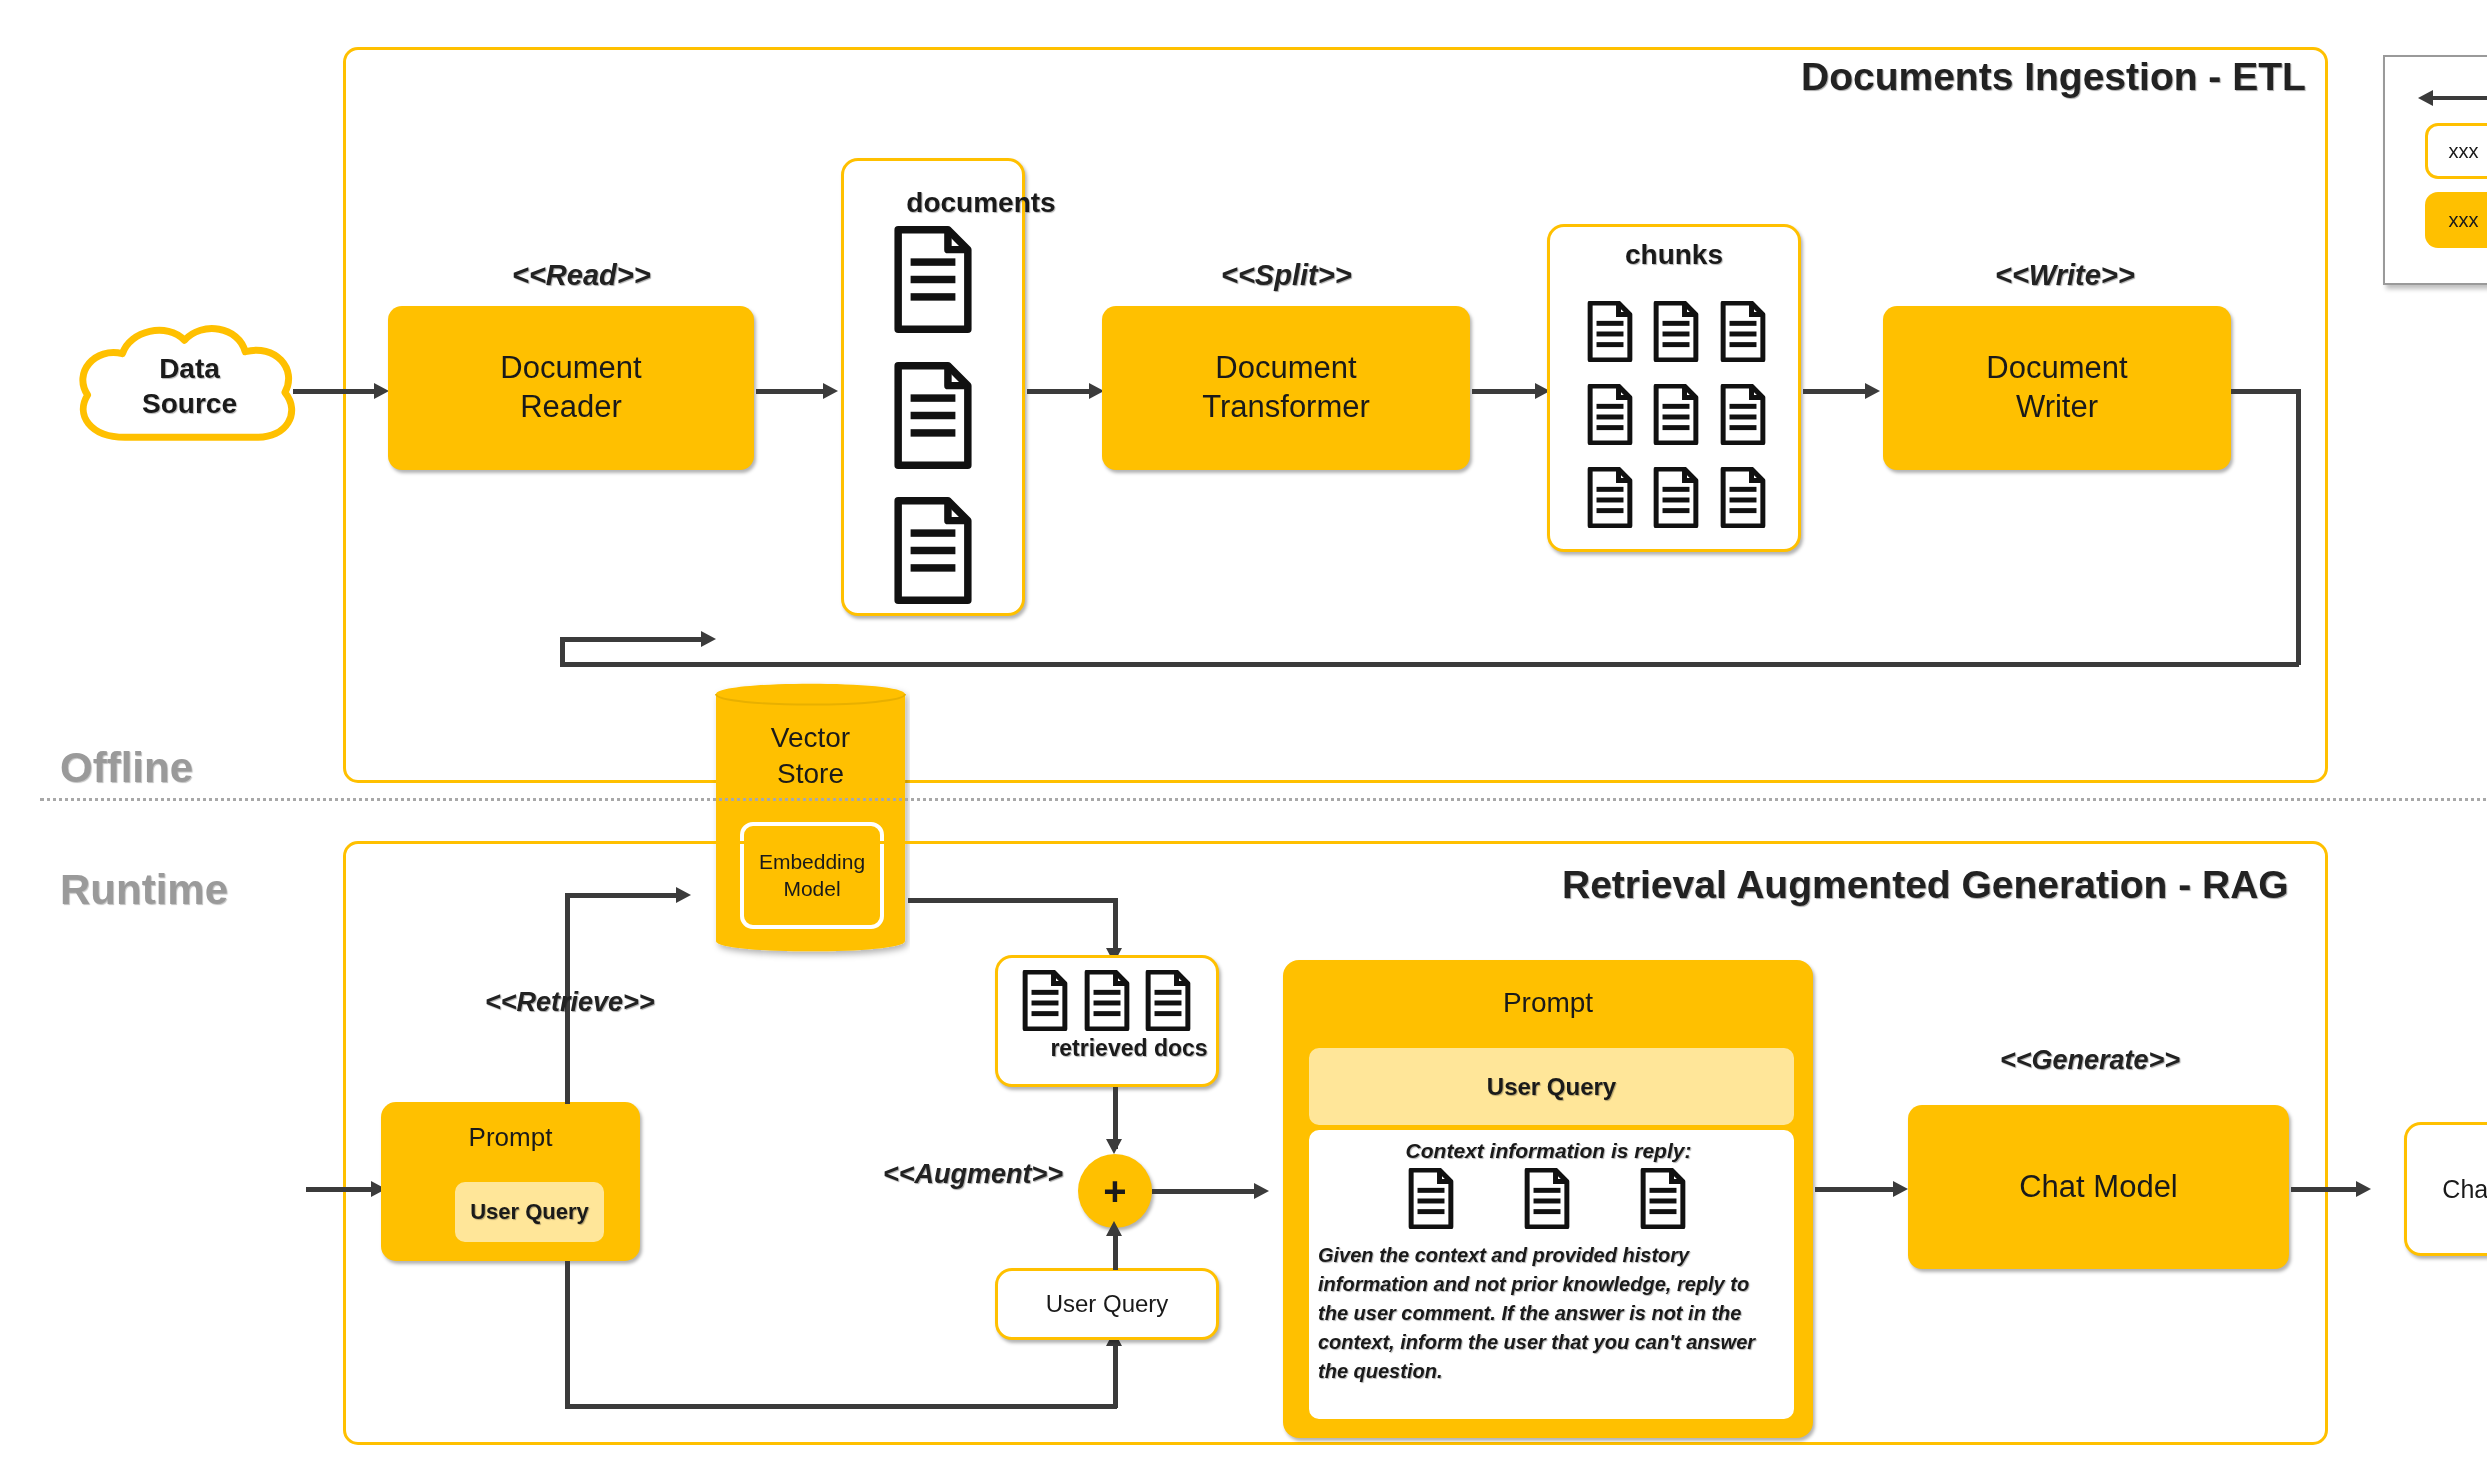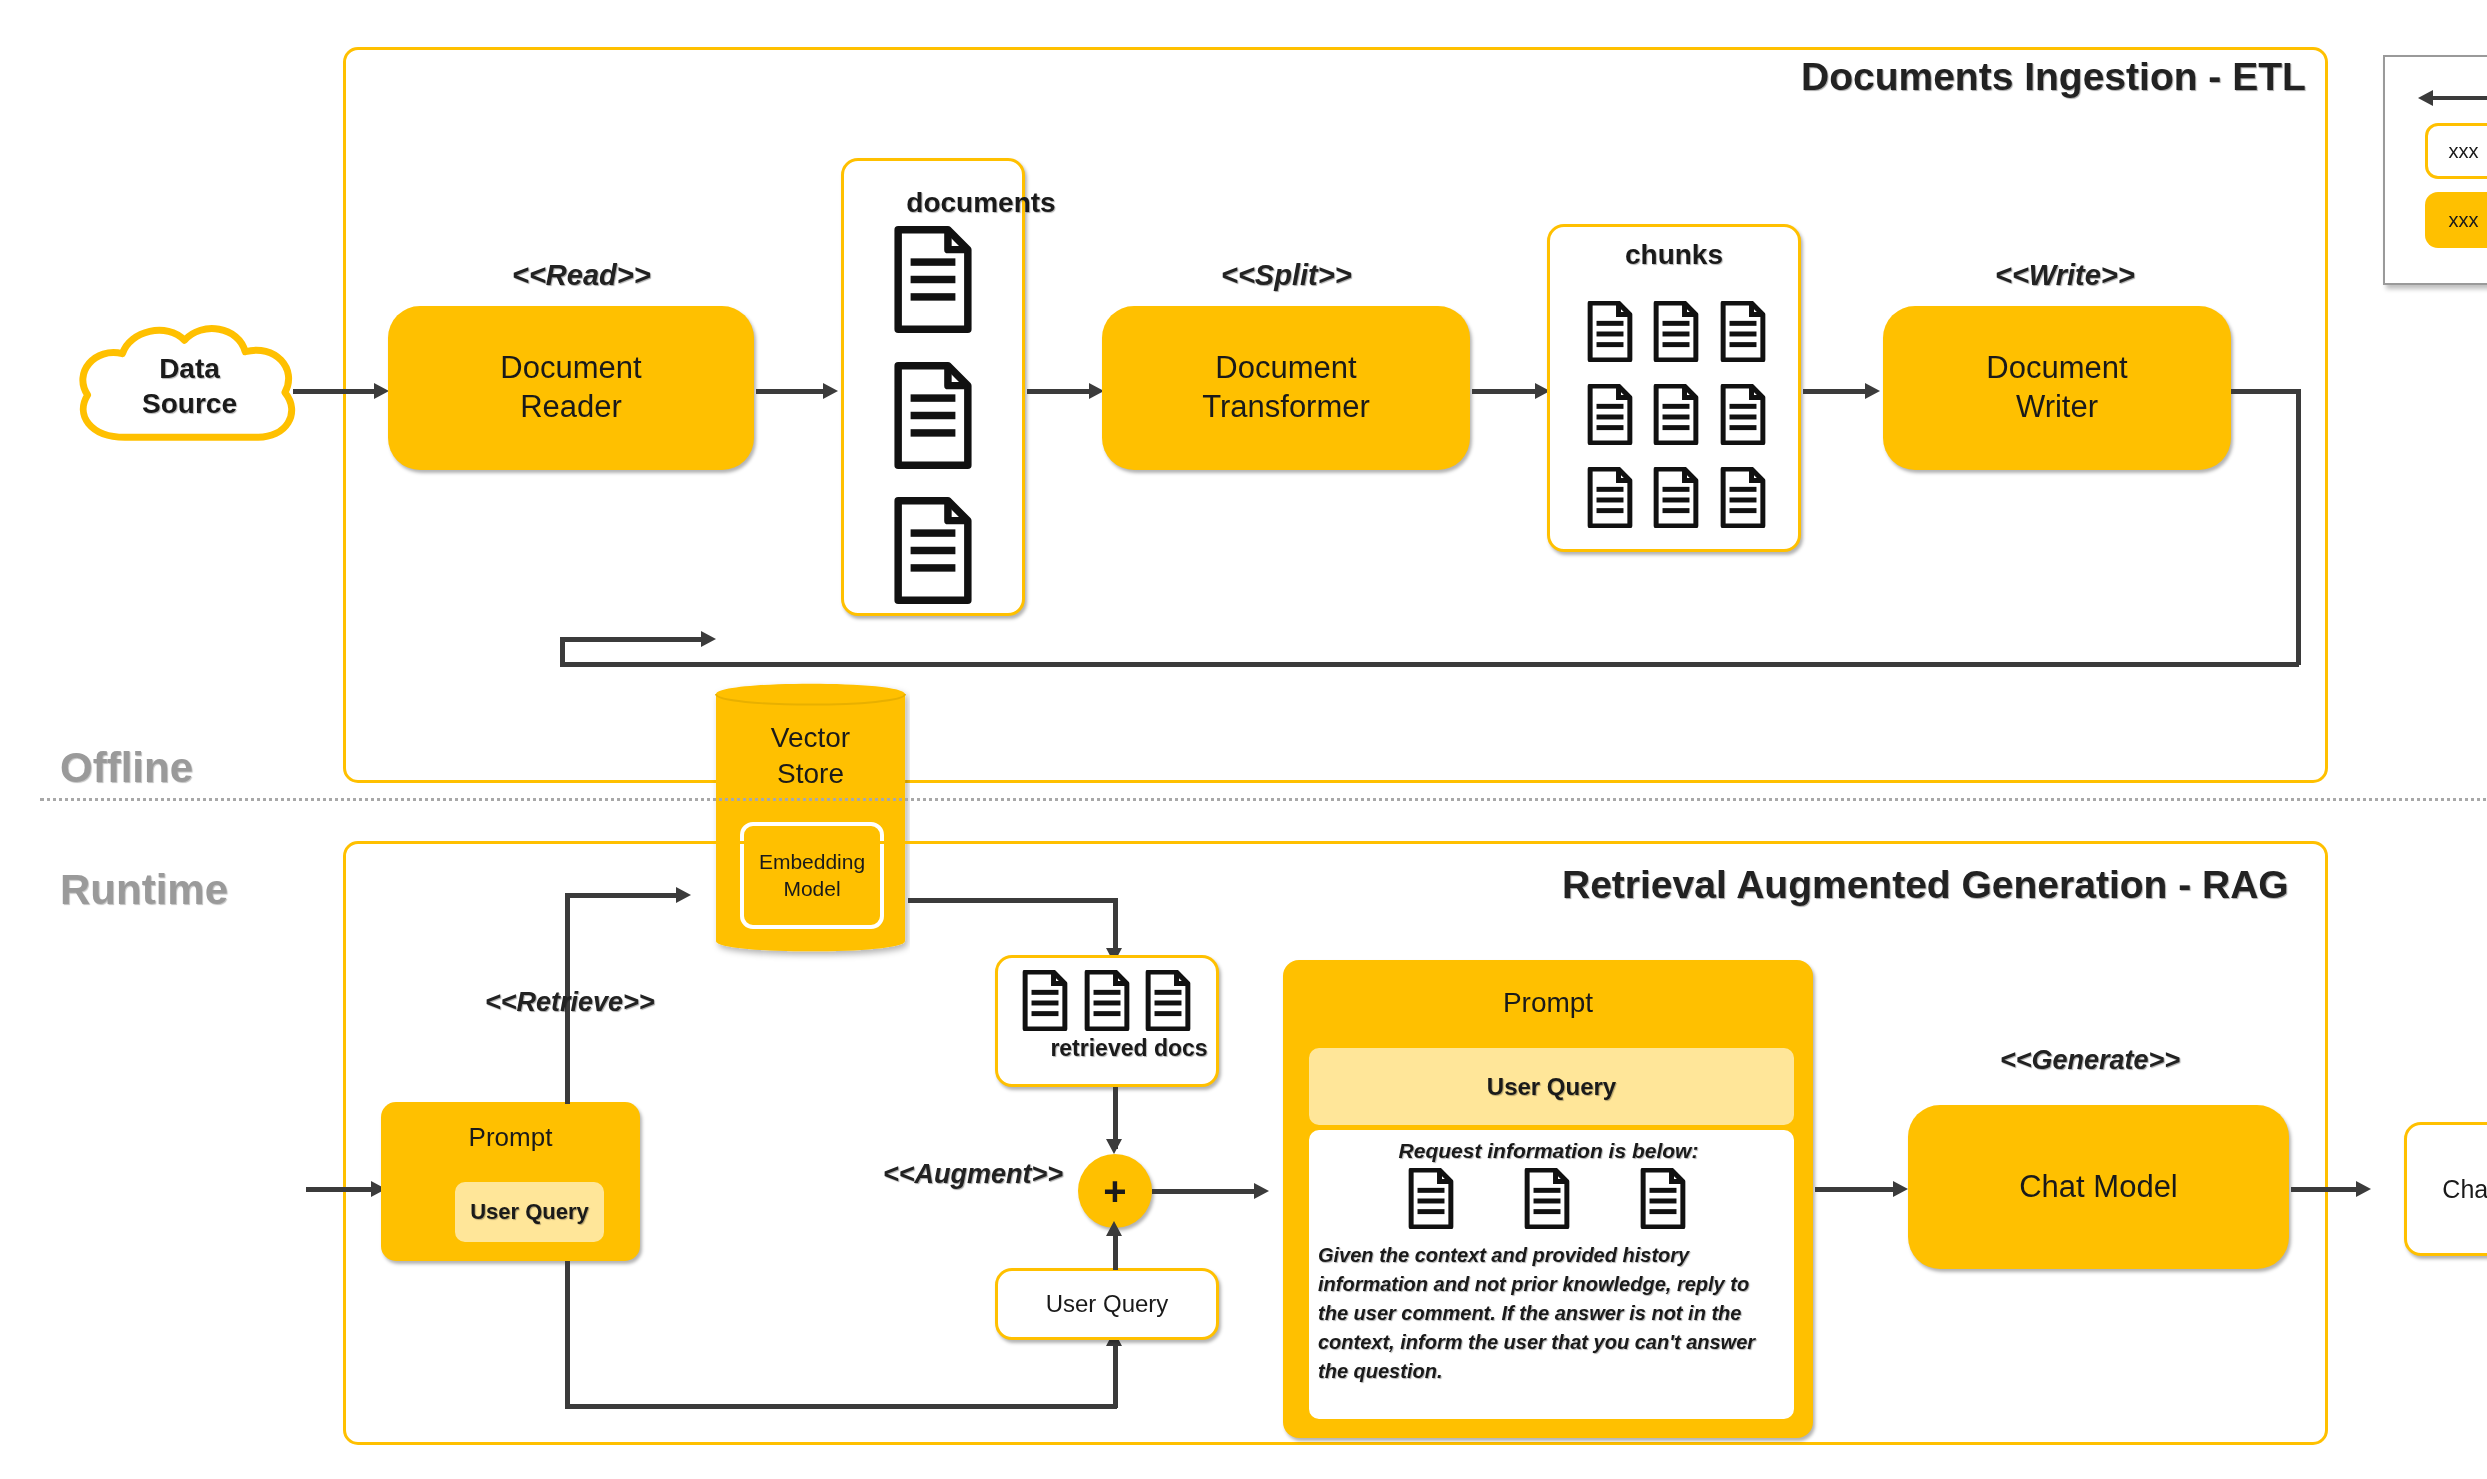--- a/index.html
+++ b/index.html
@@ -6,21 +6,21 @@
   body{font-family:"Liberation Sans",sans-serif;}
   #root{position:relative;width:2674px;height:1480px;background:#ffffff;overflow:hidden;}
 
   .abs{position:absolute;box-sizing:border-box;}
 
   
   .frame{border:3.5px solid #FFC000;border-radius:15px;background:transparent;}
 
   
   .util{
-    background:#FFC000;border-radius:32px;
+    background:#FFC000;border-radius:14px;
     display:flex;align-items:center;justify-content:center;text-align:center;
     color:#1a1a1a;line-height:1.25;
     box-shadow:2px 3px 3.5px rgba(0,0,0,.30);
   }
   
   .data{
     background:#ffffff;border:3.5px solid #FFC000;border-radius:17px;
     display:flex;align-items:center;justify-content:center;text-align:center;
     color:#1a1a1a;
     box-shadow:2px 3px 3.5px rgba(0,0,0,.30);
@@ -383,21 +383,21 @@
   <div class="ahead r" style="left:1254px;top:1183px;"></div>
 
   <div class="abs util" style="left:1283px;top:960px;width:530px;height:478px;border-radius:16px;"></div>
   <div class="innerlabel" style="left:1283px;top:987px;width:530px;font-size:28px;font-weight:400;text-shadow:none;">Prompt</div>
 
   <div class="promptsub" style="left:1306px;top:1045px;width:485px;height:77px;font-size:24px;">
     <span class="innerlabel" style="position:static;">User Query</span>
   </div>
 
   <div class="promptbody" style="left:1306px;top:1127px;width:485px;height:289px;"></div>
-  <div class="abs ital" style="left:1306px;top:1139px;width:485px;text-align:center;font-size:21px;">Request information is below:</div>
+  <div class="abs ital" style="left:1306px;top:1139px;width:485px;text-align:center;font-size:21px;">Context information is reply:</div>
   <div class="abs" style="left:1373px;top:1166px;width:348px;height:65px;display:flex;justify-content:space-around;align-items:center;">
     <span class="doc">
         <svg width="46" height="61" viewBox="0 0 64 86">
           <path d="M4 3 h40 l16 16 v64 h-56 Z" fill="#fff" stroke="#111" stroke-width="7" stroke-linejoin="round"></path>
           <path d="M44 3 v16 h16" fill="none" stroke="#111" stroke-width="7"></path>
           <rect x="13" y="28" width="38" height="7" fill="#111"></rect>
           <rect x="13" y="43" width="38" height="7" fill="#111"></rect>
           <rect x="13" y="58" width="38" height="7" fill="#111"></rect>
         </svg>
       </span>

